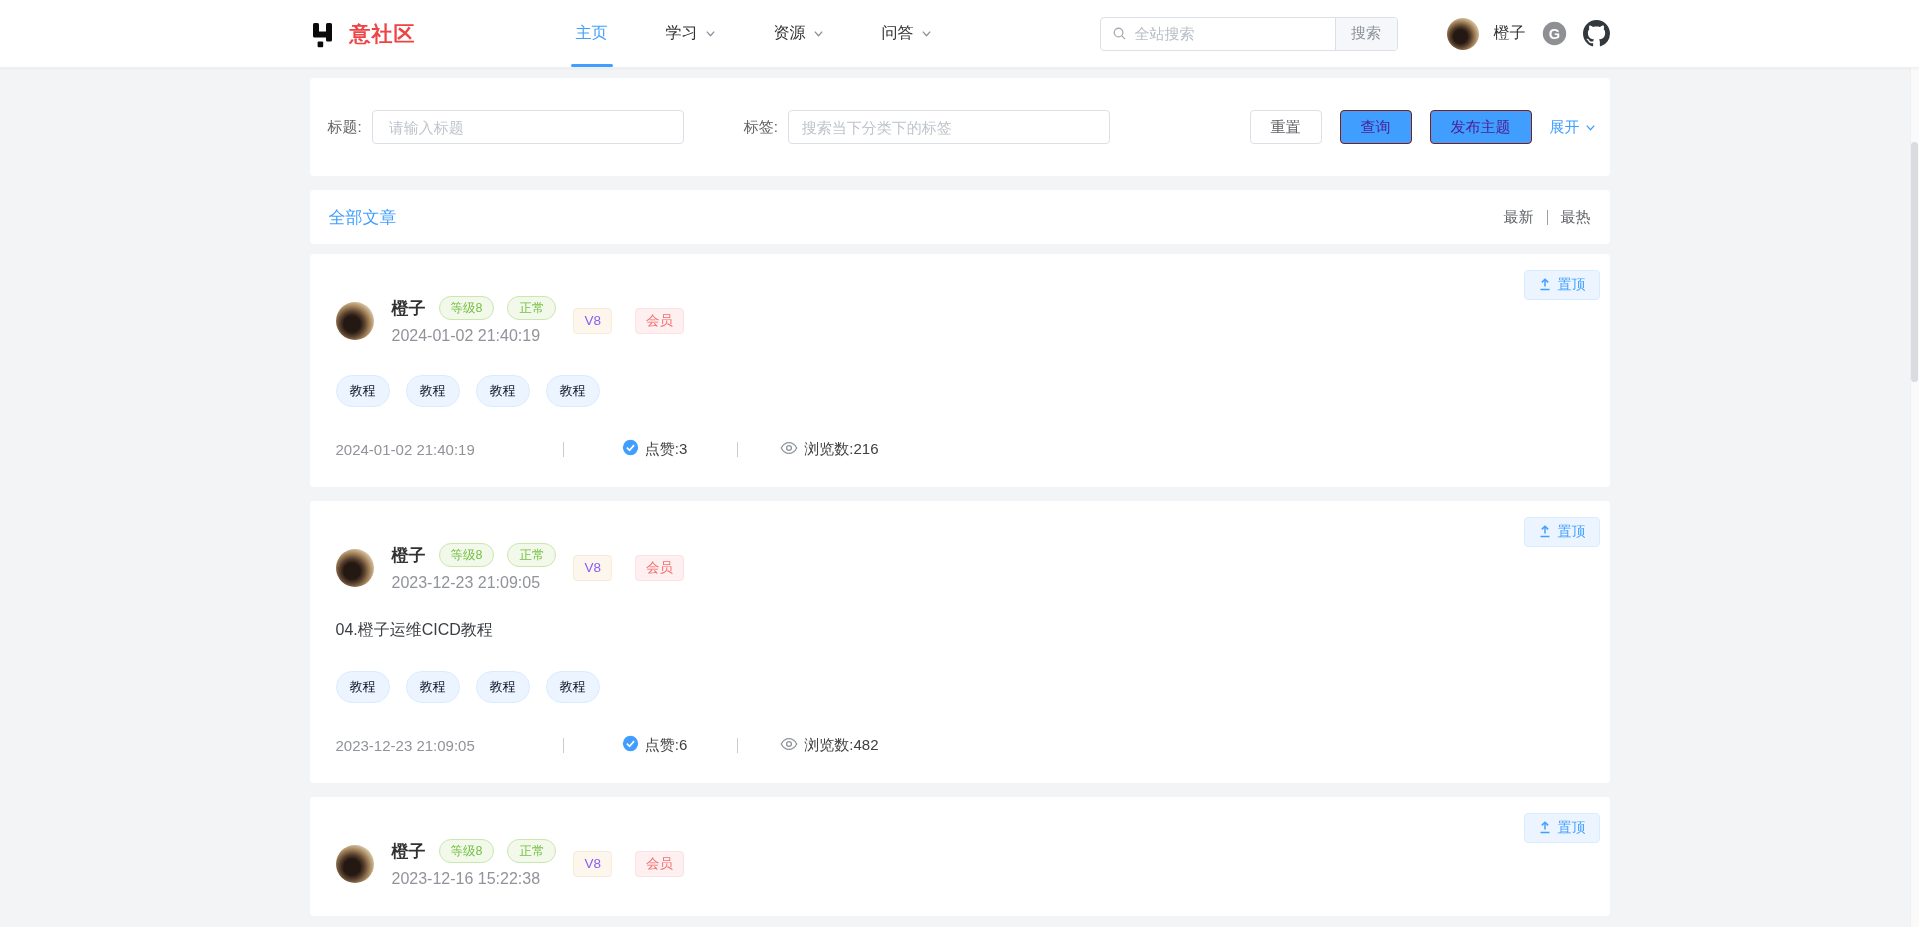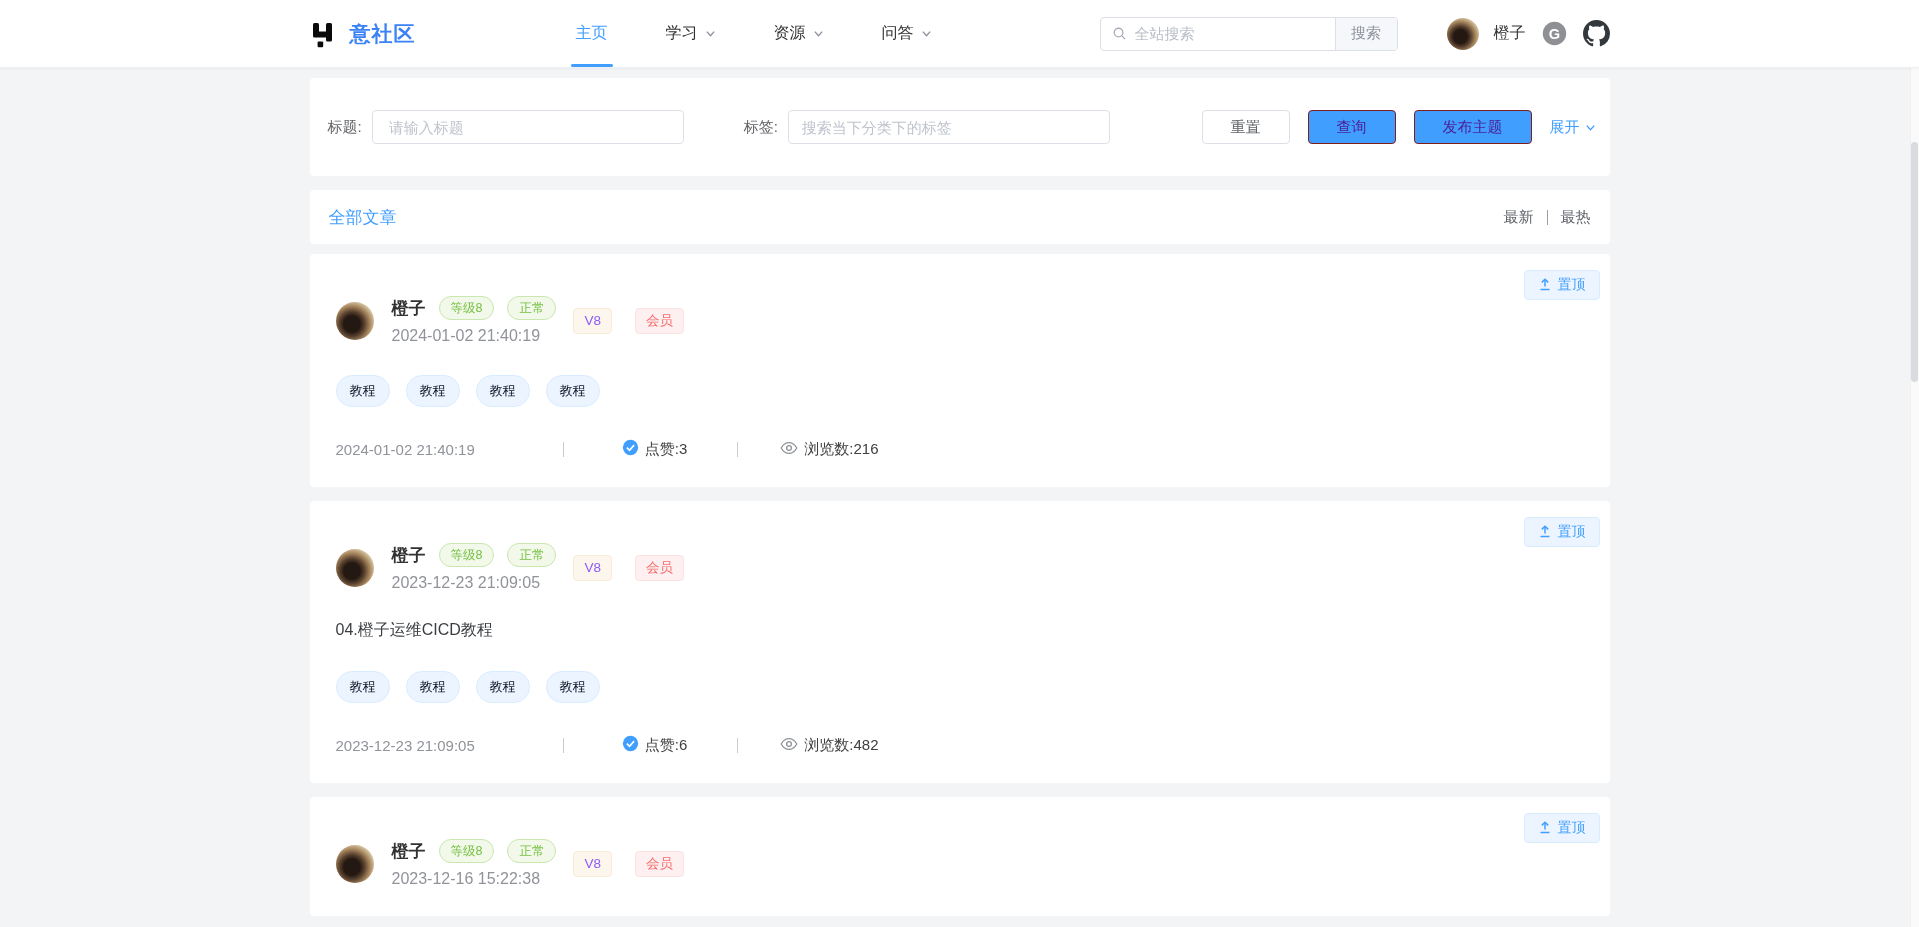--- a/index.html
+++ b/index.html
@@ -4,21 +4,21 @@
 <style>
   * { margin:0; padding:0; box-sizing:border-box; }
   html,body { width:1919px; height:927px; overflow:hidden; }
   body { font-family:"Liberation Sans","DejaVu Sans",sans-serif; background:#f3f4f6; color:#303133; }
   .page { position:relative; width:1919px; height:927px; overflow:hidden; }
 
   
   .topbar { height:68px; background:#fff; border-bottom:1px solid #eef0f2; box-shadow:0 1px 3px rgba(0,21,41,.04); position:relative; z-index:3; }
   .topbar-inner { width:1300px; height:100%; margin:0 auto; display:flex; align-items:center; }
   .brand { display:flex; align-items:center; gap:10px; cursor:pointer; }
-  .brand-title { font-size:21px; font-weight:700; color:#3b82f6; letter-spacing:1px; }
+  .brand-title { font-size:21px; font-weight:700; color:#ef4444; letter-spacing:1px; }
   .main-nav { display:flex; align-items:center; height:100%; margin-left:160px; gap:58px; }
   .nav-item { height:100%; display:flex; align-items:center; gap:7px; font-size:16px; color:#303133; cursor:pointer; position:relative; }
   .nav-item .chev { color:#8a8f99; display:flex; }
   .nav-item.active { color:#409eff; }
   .nav-item.active::after { content:""; position:absolute; left:-5px; right:-5px; bottom:0; height:3px; background:#409eff; border-radius:2px; }
   .gsearch { margin-left:168px; width:298px; height:34px; border:1px solid #dcdfe6; border-radius:4px; display:flex; align-items:center; background:#fff; overflow:hidden; }
   .gsearch .mag { display:flex; margin:0 8px 0 11px; }
   .gsearch input { flex:1; min-width:0; border:none; outline:none; font-size:15px; color:#606266; height:100%; font-family:inherit; }
   .gsearch input::placeholder { color:#b9bec7; }
   .gsearch-btn { width:62px; height:34px; background:#f5f7fa; border:none; border-left:1px solid #dcdfe6; color:#8f949d; font-size:15px; cursor:pointer; font-family:inherit; }
@@ -32,21 +32,21 @@
   .main-col { width:1300px; margin:0 auto; }
 
   .filter-card { margin-top:10px; height:98px; background:#fff; border-radius:4px; display:flex; align-items:center; padding:0 14px 0 18px; }
   .f-label { font-size:15px; color:#606266; margin-right:10px; white-space:nowrap; }
   .text-input { height:34px; border:1px solid #dcdfe6; border-radius:4px; padding:0 13px; font-size:15px; color:#606266; outline:none; background:#fff; font-family:inherit; }
   .text-input::placeholder { color:#bfc4cc; }
   .f-input-title { width:312px;padding-left:16px; }
   .f-label2 { margin-left:60px; }
   .f-input-tag { width:322px; }
   .filter-actions { margin-left:auto; display:flex; align-items:center; gap:18px; }
-  .btn { height:34px; border-radius:4px; font-size:15px; padding:0 28px; cursor:pointer; font-family:inherit; white-space:nowrap; }
+  .btn { height:34px; border-radius:4px; font-size:15px; padding:0 20px; cursor:pointer; font-family:inherit; white-space:nowrap; }
   .btn-plain { background:#fff; border:1px solid #dcdfe6; color:#606266; }
   .btn-primary { background:#409eff; border:1px solid #7f1d1d; color:#4c1d95; }
   .expand-link { display:flex; align-items:center; gap:5px; color:#409eff; font-size:15px; cursor:pointer; }
 
   .list-header { margin-top:14px; height:54px; background:#fff; border-radius:4px; display:flex; align-items:center; padding:0 19px; }
   .list-title { color:#409eff; font-size:17px; cursor:pointer; }
   .sort-group { margin-left:auto; display:flex; align-items:center; gap:13px; font-size:15px; color:#5f6369; }
   .sort-item { cursor:pointer; }
   .sort-sep { width:1px; height:15px; background:#9aa0a8; }
 

